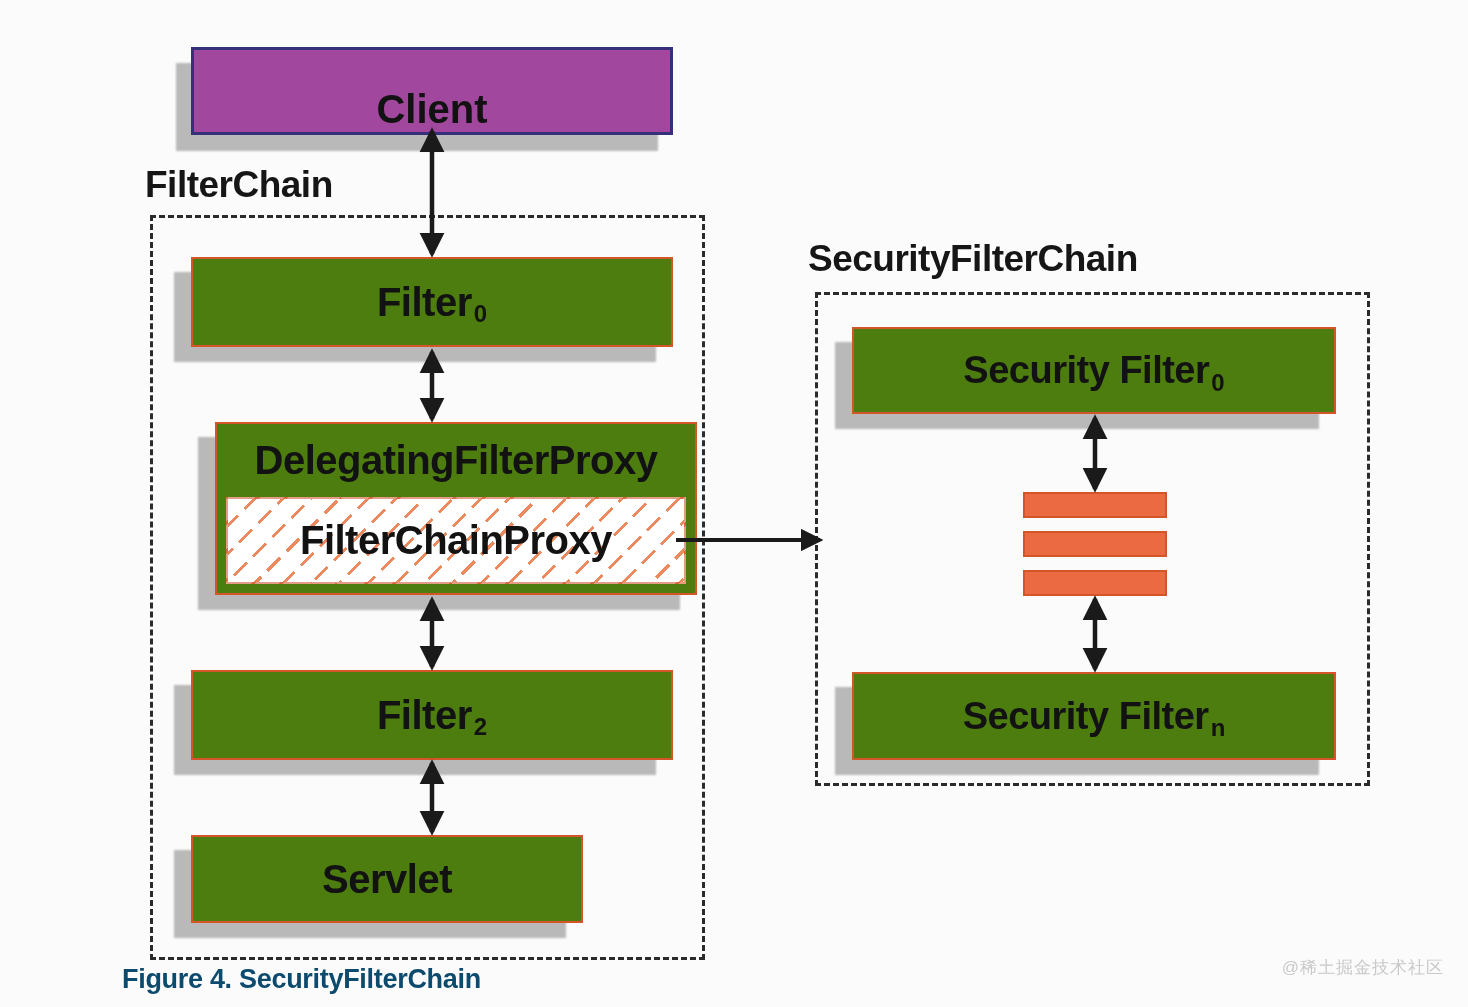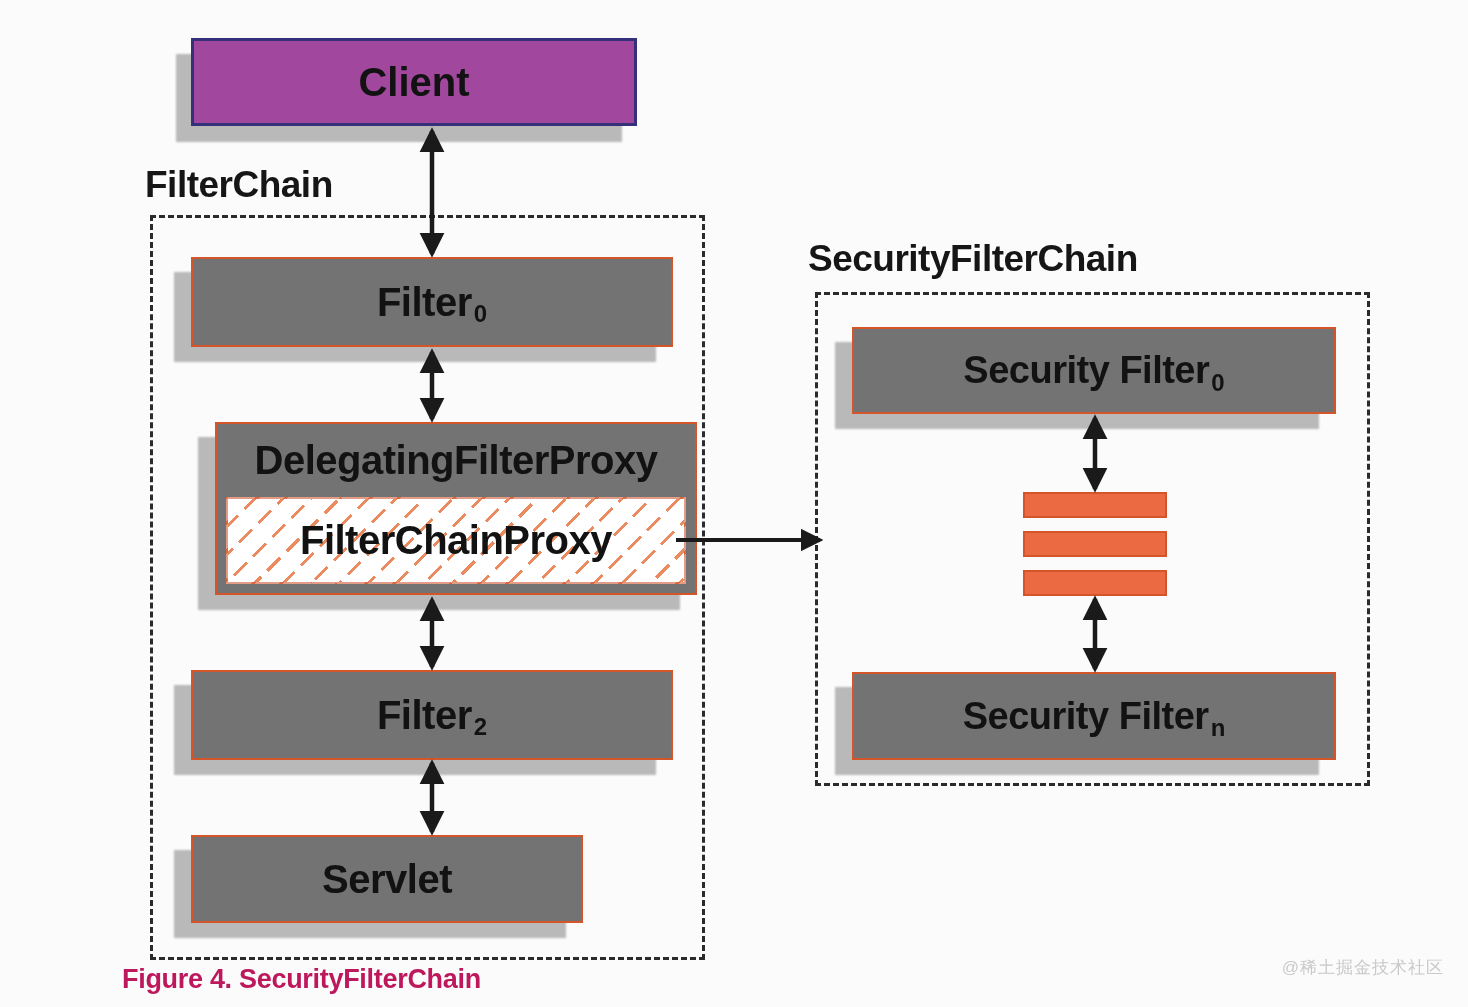--- a/index.html
+++ b/index.html
@@ -10,21 +10,21 @@
     font-family:"Liberation Sans","DejaVu Sans",sans-serif;
     overflow:hidden;
   }
   .box{
     position:absolute;
     display:flex;align-items:center;justify-content:center;
     font-weight:bold;color:#121212;
     box-sizing:border-box;
   }
   .orange{
-    background:#737373;
+    background:#4d7c0f;
     border:2px solid #d4552a;
     box-shadow:-17px 15px 2px #b9b9b9;
   }
   .client{
     background:#A1489E;
     border:3px solid #34317A;
     box-shadow:-15px 16px 2px #b9b9b9;
     font-size:40px;
   }
   .node-label{font-size:40px;letter-spacing:-0.5px;}
@@ -54,39 +54,39 @@
     display:flex;align-items:center;justify-content:center;
     font-size:40px;font-weight:bold;color:#121212;letter-spacing:-0.5px;
   }
   .bar{
     position:absolute;width:144px;height:26px;
     background:#EB6A41;border:2px solid #d4552a;box-sizing:border-box;
   }
   .arrows{position:absolute;left:0;top:0;pointer-events:none;}
   .caption{
     position:absolute;left:122px;top:964px;
-    font-size:27px;font-weight:bold;color:#be185d;letter-spacing:-0.3px;
+    font-size:27px;font-weight:bold;color:#0c4a6e;letter-spacing:-0.3px;
   }
   .watermark{
     position:absolute;right:24px;top:956px;
     font-size:17px;color:#c9c9c9;letter-spacing:1px;
   }
 </style>
 </head>
 <body>
 
 <div class="canvas">
 
   <div class="group-label" style="left:145px;top:164px;">FilterChain</div>
   <div class="group-label" style="left:808px;top:238px;">SecurityFilterChain</div>
 
   <div class="dashed" style="left:150px;top:215px;width:555px;height:745px;"></div>
   <div class="dashed" style="left:815px;top:292px;width:555px;height:494px;"></div>
 
-  <div class="box client" style="left:191px;top:38px;width:446px;height:88px;">
+  <div class="box client" style="left:191px;top:47px;width:482px;height:88px;align-items:flex-end;">
     <span>Client</span>
   </div>
 
   <div class="box orange" style="left:191px;top:257px;width:482px;height:90px;">
     <span class="node-label">Filter</span>
       <span class="sub">0</span>
   </div>
 
   <div class="box orange dfp" style="left:191px;top:422px;width:482px;height:173px;margin-left:24px;">
     <div class="dfp-title">DelegatingFilterProxy</div>

